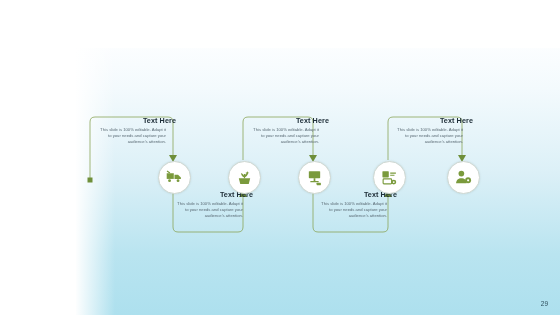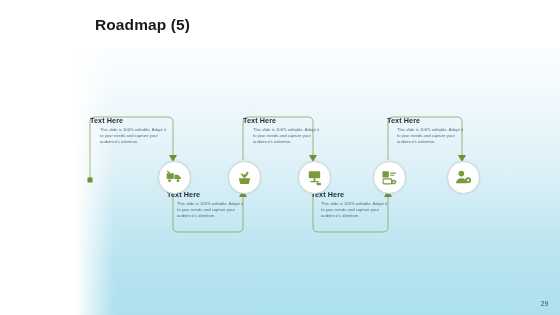--- a/index.html
+++ b/index.html
@@ -77,21 +77,21 @@
     position: absolute;
     left: 0; top: 0;
     width: 560px; height: 315px;
     z-index: 3;
   }
 
   
   .textblock {
     position: absolute;
     width: 86px;
-    text-align: left;
+    text-align: right;
     z-index: 4;
   }
   .tb-title {
     font-size: 7.2px;
     font-weight: bold;
     color: #20303a;
     margin: 0 0 2px 0;
     letter-spacing: 0.1px;
   }
   .tb-body {
@@ -132,21 +132,20 @@
 <body>
 
 <div id="slide">
 
   <div id="canvas">
     <div id="canvas-left-fade"></div>
   </div>
   <div id="left-white-strip"></div>
 
   <div id="header-band"></div>
-  <div id="page-title">Roadmap (5)</div>
 
   <svg id="diagram" viewBox="0 0 560 315" xmlns="http://www.w3.org/2000/svg">
     <g fill="none" stroke="#8aa558" stroke-width="0.8">
 
       <path d="M 90 180 L 90 122 Q 90 117 95 117 L 168 117 Q 173 117 173 122 L 173 160"></path>
 
       <path d="M 173 192 L 173 227 Q 173 232 178 232 L 238 232 Q 243 232 243 227 L 243 192"></path>
 
       <path d="M 243 160 L 243 122 Q 243 117 248 117 L 308 117 Q 313 117 313 122 L 313 160"></path>
 

